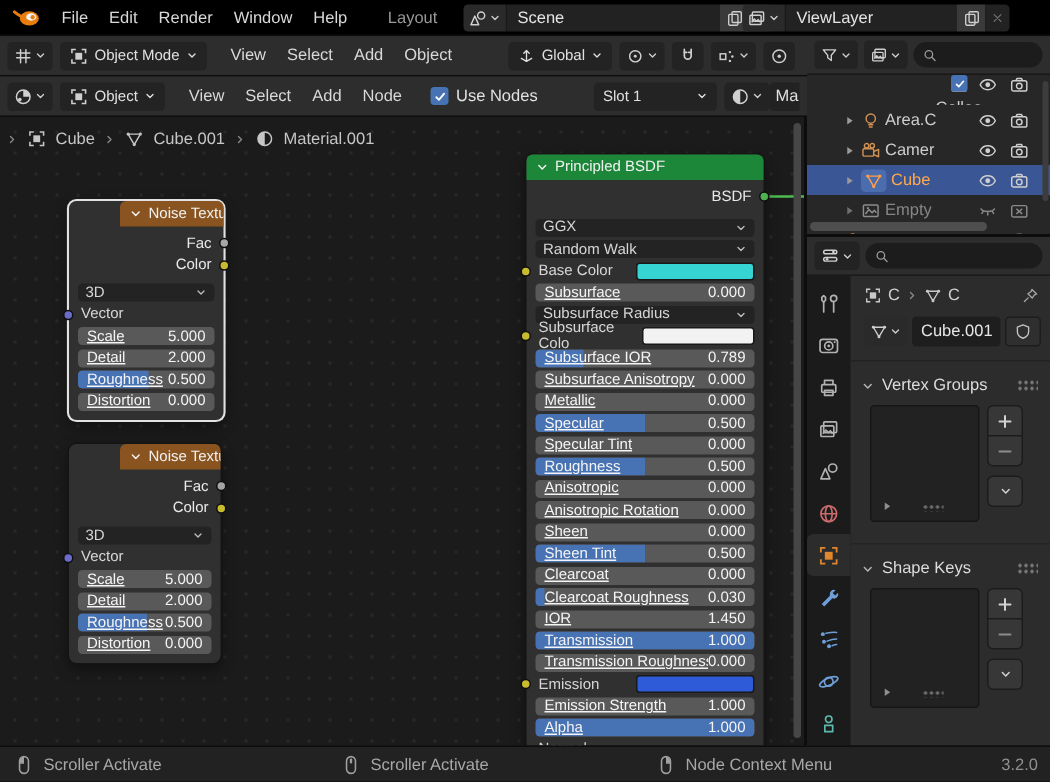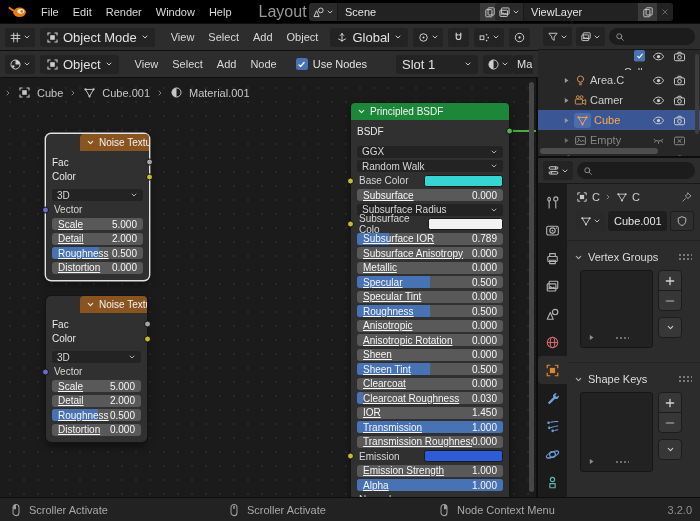--- a/index.html
+++ b/index.html
@@ -9,41 +9,41 @@
   .ic{display:inline-block;width:14px;height:14px;flex:0 0 auto;}
   .c8{width:8px;height:8px}.c9{width:9px;height:9px}.c10{width:10px;height:10px}
   .c12{width:12px;height:12px}.c13{width:13px;height:13px}
 
   
   #topbar{position:absolute;left:0;top:0;width:700px;height:24px;background:#000000;
           border-bottom:1px solid #0d0d0d;display:flex;align-items:center;z-index:6;}
   .logo{margin:0 7px 0 8px;display:flex;align-items:center;}
   .menu{font-size:11px;color:#d9d9d9;padding:3px 7px;border-radius:3px;white-space:nowrap;}
   #topbar-menus,#vp-menus,#sh-menus{display:flex;align-items:center;}
-  .ws-tab{font-size:16px;color:#999;margin-left:12px;padding:3px 8px;white-space:nowrap;}
+  .ws-tab{font-size:11px;color:#999;margin-left:12px;padding:3px 8px;white-space:nowrap;}
   .idgroup{position:absolute;top:3px;height:18px;display:flex;align-items:stretch;}
   #scene-group{left:309px;width:206px;}
   #viewlayer-group{left:495px;width:178px;}
   .selbtn{display:flex;align-items:center;gap:1px;background:#2a2a2a;border-radius:3px 0 0 3px;
           padding:0 3px;border-right:1px solid #191919;color:#cfcfcf;}
   .idfield{flex:1;background:#222;display:flex;align-items:center;padding:0 7px;
            font-size:11px;color:#e4e4e4;overflow:hidden;white-space:nowrap;}
   .copybtn{width:19px;background:#3a3a3a;display:flex;align-items:center;justify-content:center;color:#cfcfcf;}
   .xbtn{width:16px;background:#222;border-radius:0 3px 3px 0;display:flex;align-items:center;
         justify-content:center;color:#6f6f6f;}
 
   
   .ehdr{position:absolute;left:0;width:538px;height:27px;background:#2d2d2d;
         border-bottom:1px solid #0d0d0d;display:flex;align-items:center;padding:0 5px;z-index:5;}
   #vp-header{top:24px;}
   #shader-header{top:51px;}
   .iconbtn{display:flex;align-items:center;gap:1px;background:#232323;border-radius:3px;
            height:19px;padding:0 4px;color:#cfcfcf;}
   .dropdown{display:flex;align-items:center;gap:4px;background:#232323;border-radius:3px;
-            height:19px;padding:0 6px;font-size:13px;color:#e0e0e0;white-space:nowrap;}
+            height:19px;padding:0 6px;font-size:10px;color:#e0e0e0;white-space:nowrap;}
   .hgap{width:5px;flex:0 0 auto;}
   .mgap{width:9px;flex:0 0 auto;}
   .rtools{margin-left:auto;display:flex;align-items:center;gap:5px;padding-right:3px;}
   .cb{width:12px;height:12px;border-radius:2.5px;background:var(--accent,#4772b3);
       display:flex;align-items:center;justify-content:center;flex:0 0 auto;}
   .usenodes{display:flex;align-items:center;gap:5px;margin-left:12px;color:#e2e2e2;}
   .matfield{width:20px;height:19px;background:#222;border-radius:3px 0 0 3px;display:flex;
             align-items:center;padding:0 4px;overflow:hidden;color:#e0e0e0;}
 
   
@@ -62,21 +62,21 @@
   .node.selected{box-shadow:0 0 0 1.4px #e2e2e2,0 4px 10px rgba(0,0,0,.45);}
   .n1{left:46px;top:56px;width:103px;}
   .n2{left:46px;top:218px;width:101px;}
   .principled{left:351px;top:25px;width:158px;height:432px;}
   .nheader{height:17px;border-radius:4px 4px 0 0;display:flex;align-items:center;gap:4px;
            padding:0 6px;font-size:10px;color:#f1f1f1;white-space:nowrap;overflow:hidden;}
   .nheader.tex{background:var(--hdr-tex,#8a5420);margin-left:34px;}
   .nheader.shader{background:var(--hdr-shader,#1d8739);}
   .nbody{padding:5px 6px 6px;display:flex;flex-direction:column;gap:2.5px;}
   .nrow{position:relative;height:12px;flex:0 0 12px;font-size:10px;display:flex;align-items:center;}
-  .nrow.output{justify-content:flex-start;color:#e9e9e9;padding-right:2px;}
+  .nrow.output{justify-content:flex-end;color:#e9e9e9;padding-right:2px;}
   .nrow.dropdown{background:#232323;border-radius:3px;color:#d6d6d6;padding:0 5px;
                  justify-content:space-between;overflow:hidden;white-space:nowrap;}
   .nrow.slider{background:#595959;border-radius:3px;overflow:hidden;color:#f5f5f5;}
   .nrow.label{color:#d6d6d6;padding-left:2px;}
   .nrow.color{color:#d6d6d6;padding-left:2px;}
   .nslabel{position:relative;z-index:1;padding-left:6px;flex:1;white-space:nowrap;overflow:hidden;text-decoration:underline;}
   .nsval{position:relative;z-index:1;padding-right:6px;white-space:nowrap;}
   .nfill{position:absolute;left:0;top:0;bottom:0;background:var(--accent,#4772b3);}
   .swatch{margin-left:auto;width:55%;height:12px;border-radius:2.5px;border:1px solid #191919;}
   .sock{position:absolute;left:-10px;top:50%;transform:translateY(-50%);width:7px;height:7px;

